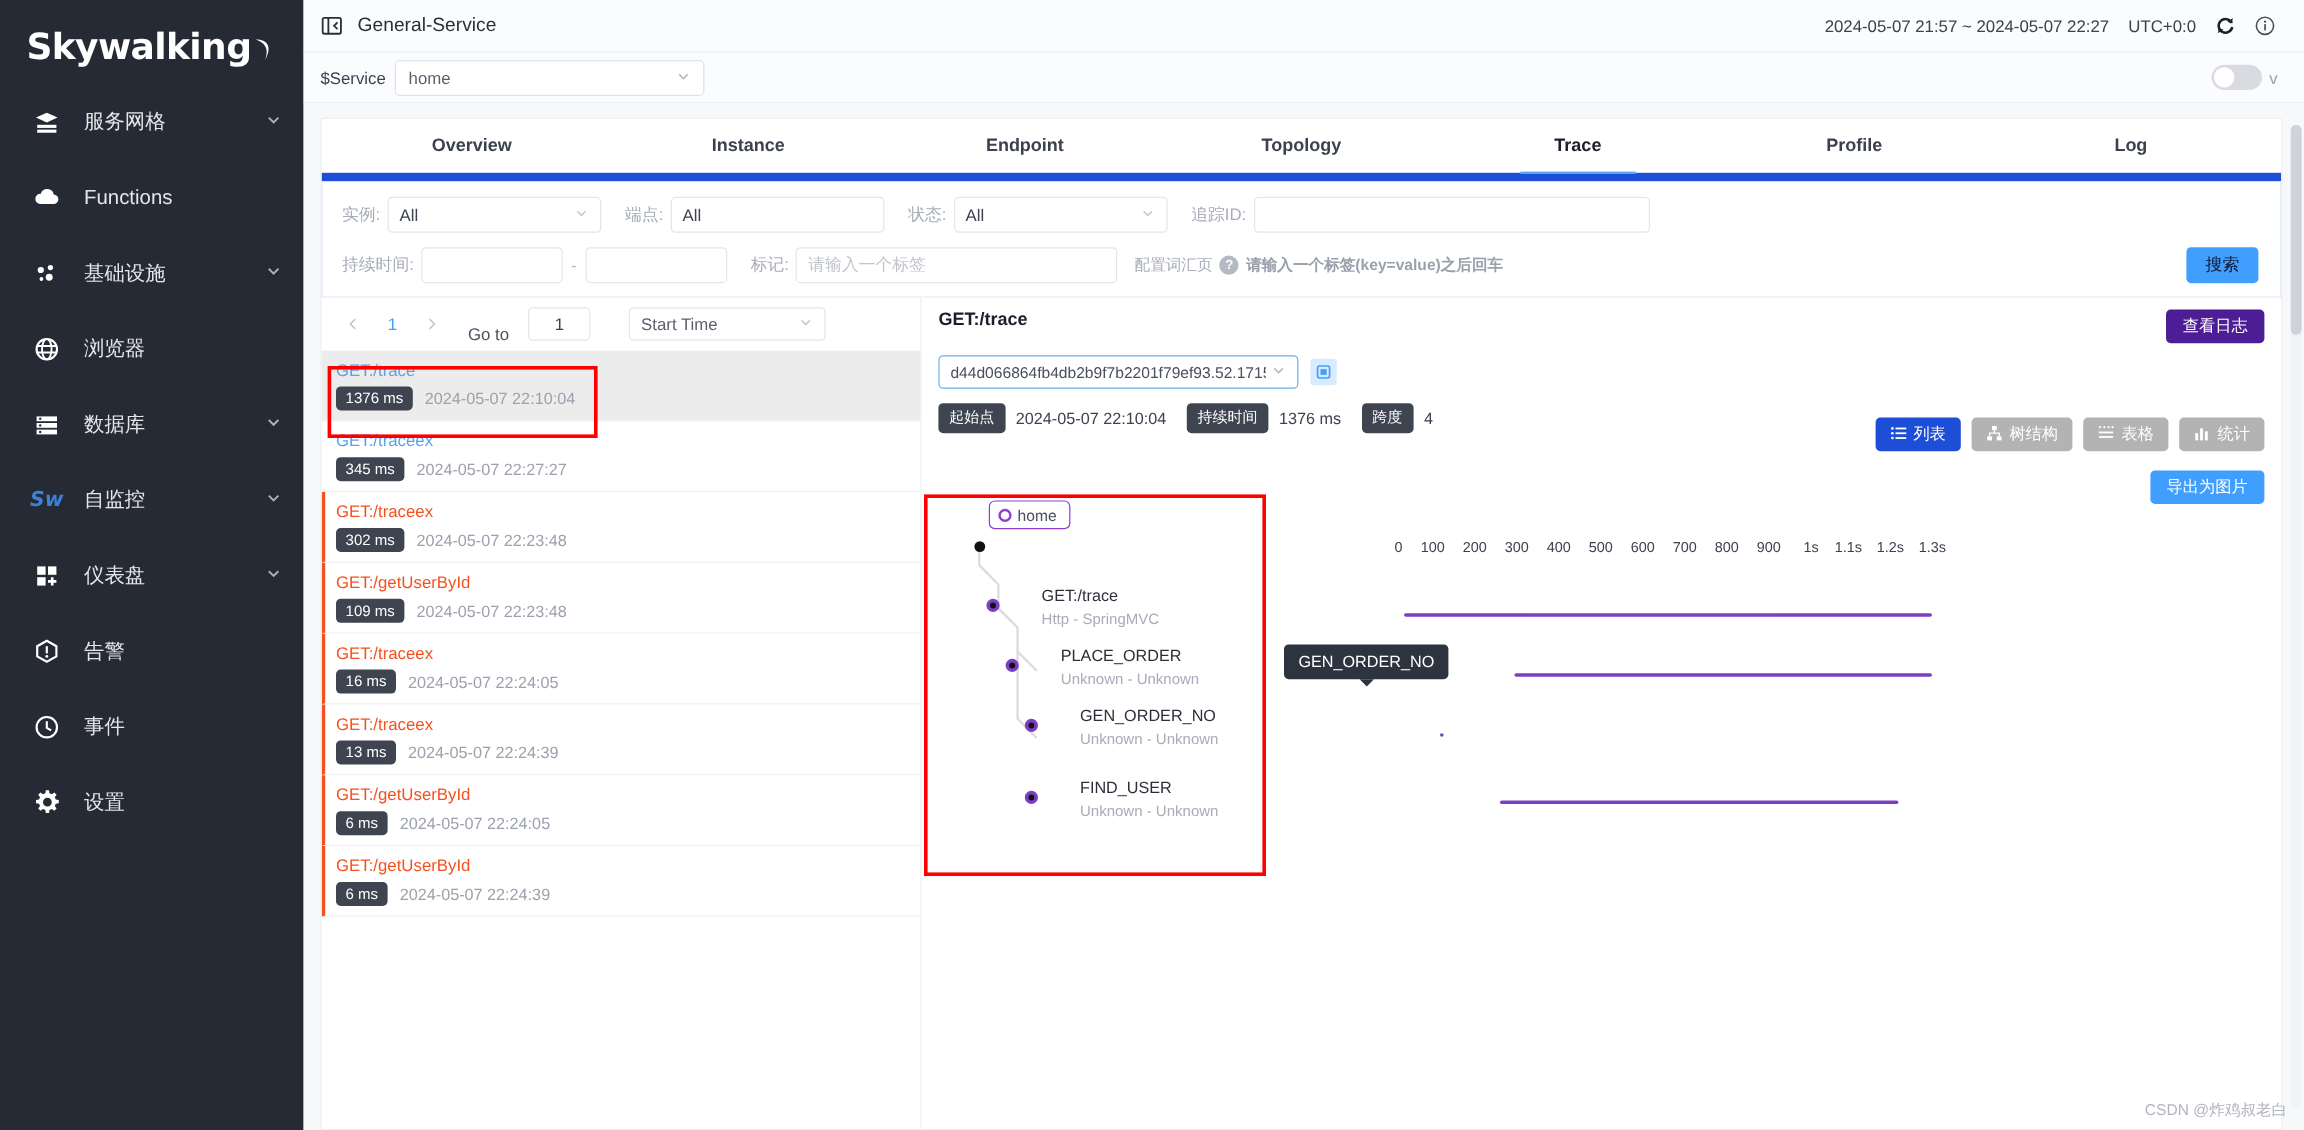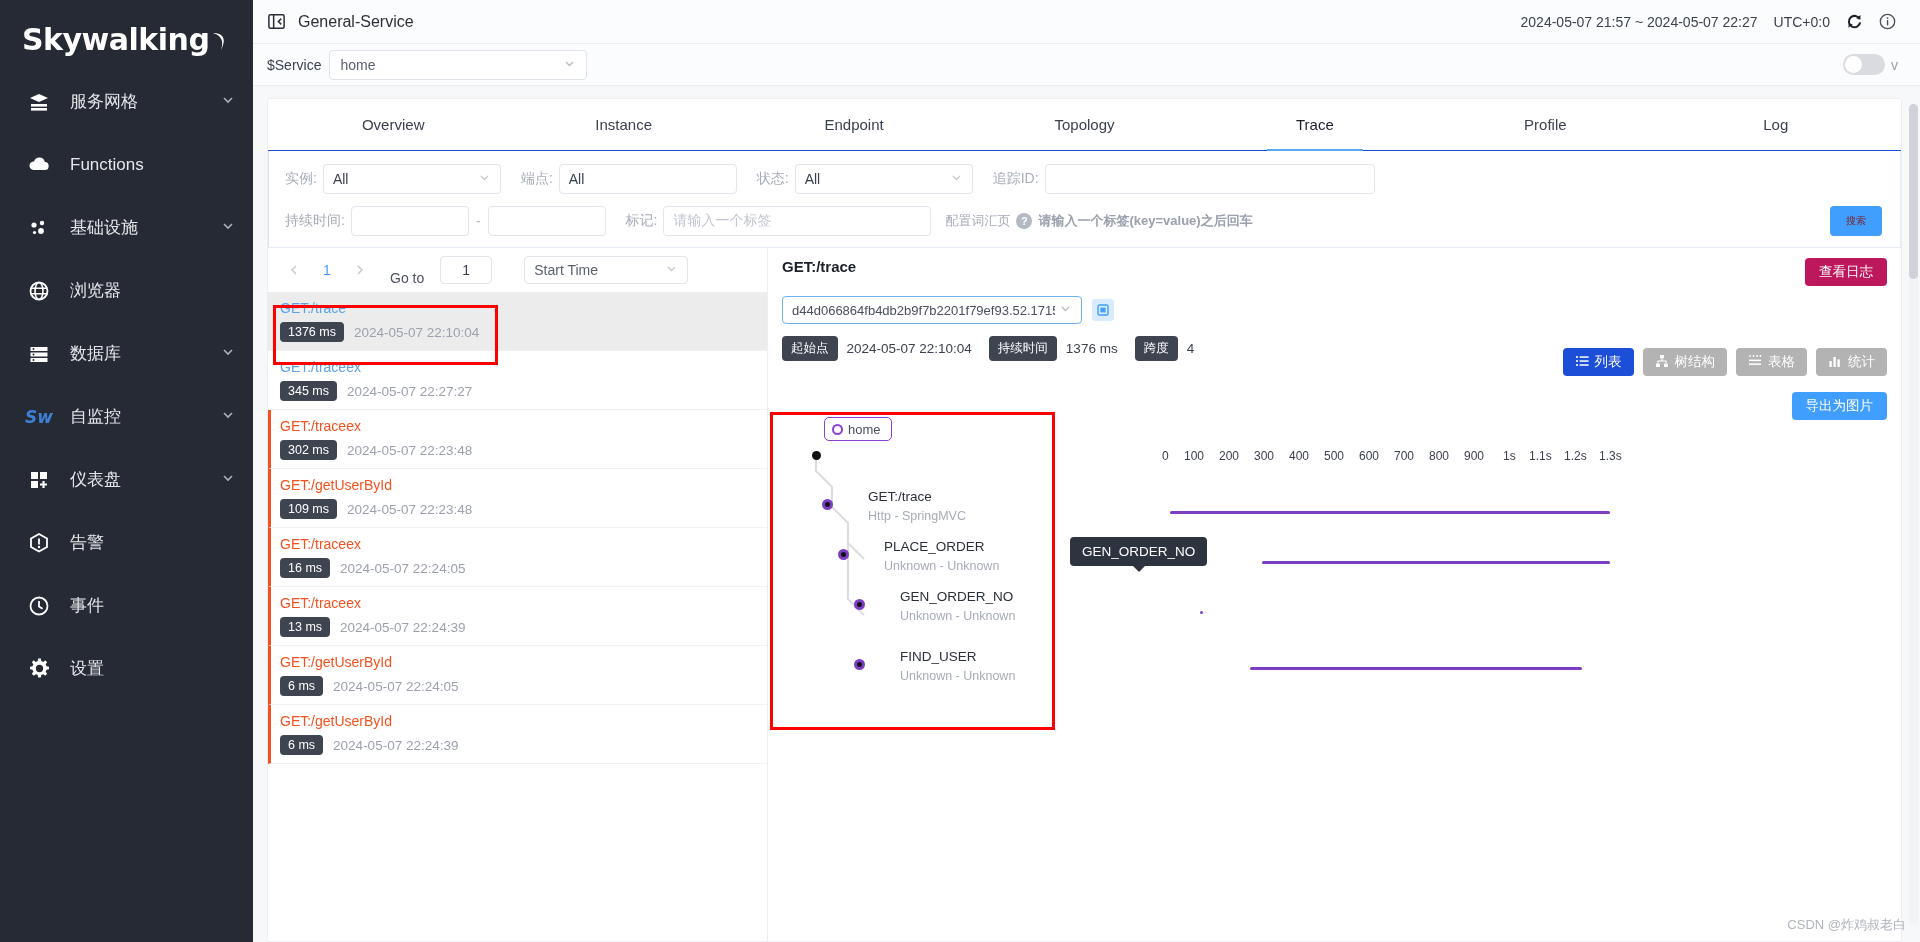--- a/index.html
+++ b/index.html
@@ -76,21 +76,21 @@
     width: 17px; height: 17px; border-radius: 50%; background: #fff;
   }
   .toggle-label { color: #9aa0ac; font-size: 14px; }
 
   
   .card {
     margin: 12px 18px 0 14px; background: #fff; border: 1px solid #eceef1;
     border-radius: 3px; flex: 1; display: flex; flex-direction: column;
     overflow: hidden; min-height: 0;
   }
-  .tabs { display: flex; height: 52px; border-bottom: 1px solid #1d4ed8; padding: 0 10px; }
+  .tabs { display: flex; height: 52px; border-bottom: 7px solid #1d4ed8; padding: 0 10px; font-weight: bold; }
   .tab {
     flex: 1; display: flex; align-items: center; justify-content: center;
     font-size: 15px; color: #3c4150; cursor: pointer; position: relative;
   }
   .tab.active { color: #1b1f2a; }
   .tab.active:after {
     content: ''; position: absolute; bottom: -1px; left: 50%; transform: translateX(-50%);
     width: 96px; height: 2px; background: #5aa7f5;
   }
 
@@ -114,22 +114,22 @@
   .dash { margin: 0 7px; color: #b4b9c4; }
   .hint { font-size: 13px; color: #a7acb8; margin-left: 14px; display:flex; align-items:center; gap:6px;}
   .hint-bold { font-weight: bold; color: #9aa0ac; font-size: 13px; }
   .q-ico {
     width: 16px; height: 16px; border-radius: 50%; background: #b4b9c4; color: #fff;
     font-size: 11px; display: inline-flex; align-items: center; justify-content: center;
     font-weight: bold;
   }
   .btn-search {
     margin-left: auto; margin-right: 2px;
-    background: #409eff; color: #7f1d1d; border: none; border-radius: 4px;
-    height: 30px; padding: 0 16px; font-size: 10px; cursor: pointer;
+    background: #409eff; color: #0f172a; border: none; border-radius: 4px;
+    height: 30px; padding: 0 16px; font-size: 14px; cursor: pointer;
     font-family: "Liberation Sans", sans-serif;
   }
 
   
   .split { display: flex; flex: 1; min-height: 0; }
   .left-pane { width: 500px; min-width: 500px; border-right: 1px solid #eceef1; display: flex; flex-direction: column; }
   .pager { display: flex; align-items: center; height: 44px; padding: 0 14px; gap: 8px; }
   .pg-btn { width: 24px; height: 24px; display:flex; align-items:center; justify-content:center; color:#c3c7d0; cursor:pointer; font-size:15px;}
   .pg-num { width: 26px; text-align: center; color: #409eff; font-size: 14px; cursor: pointer; }
   .goto { font-size: 14px; color: #4b5161; margin-left: 10px; margin-top: 16px; }
@@ -159,21 +159,21 @@
     background: #3e4450; color: #fff; font-size: 12.5px;
     border-radius: 4px; padding: 3px 8px; display: inline-block;
   }
   .t-time { font-size: 13.5px; color: #9ca1ad; }
 
   
   .right-pane { flex: 1; display: flex; flex-direction: column; min-width: 0; position: relative; padding: 10px 14px 0 14px;}
   .rp-head { display: flex; align-items: flex-start; }
   .rp-title { font-size: 15px; font-weight: bold; color: #1b1f2a; }
   .btn-log {
-    margin-left: auto; background: #be185d; color: #fff; border: none; border-radius: 4px;
+    margin-left: auto; background: #4c1d95; color: #fff; border: none; border-radius: 4px;
     height: 28px; padding: 0 14px; font-size: 13.5px; cursor: pointer;
     font-family: "Liberation Sans", sans-serif;
   }
   .rp-idrow { display: flex; align-items: center; gap: 10px; margin-top: 10px; }
   .id-select {
     width: 300px; height: 28px; border: 1px solid #6cb2f0; border-radius: 4px;
     background: #fff; display: flex; align-items: center; padding: 0 9px;
     font-size: 13px; color: #4a4f5d; overflow: hidden; white-space: nowrap; cursor:pointer;
   }
   .id-select .txt { overflow:hidden; text-overflow:clip; white-space:nowrap; }

